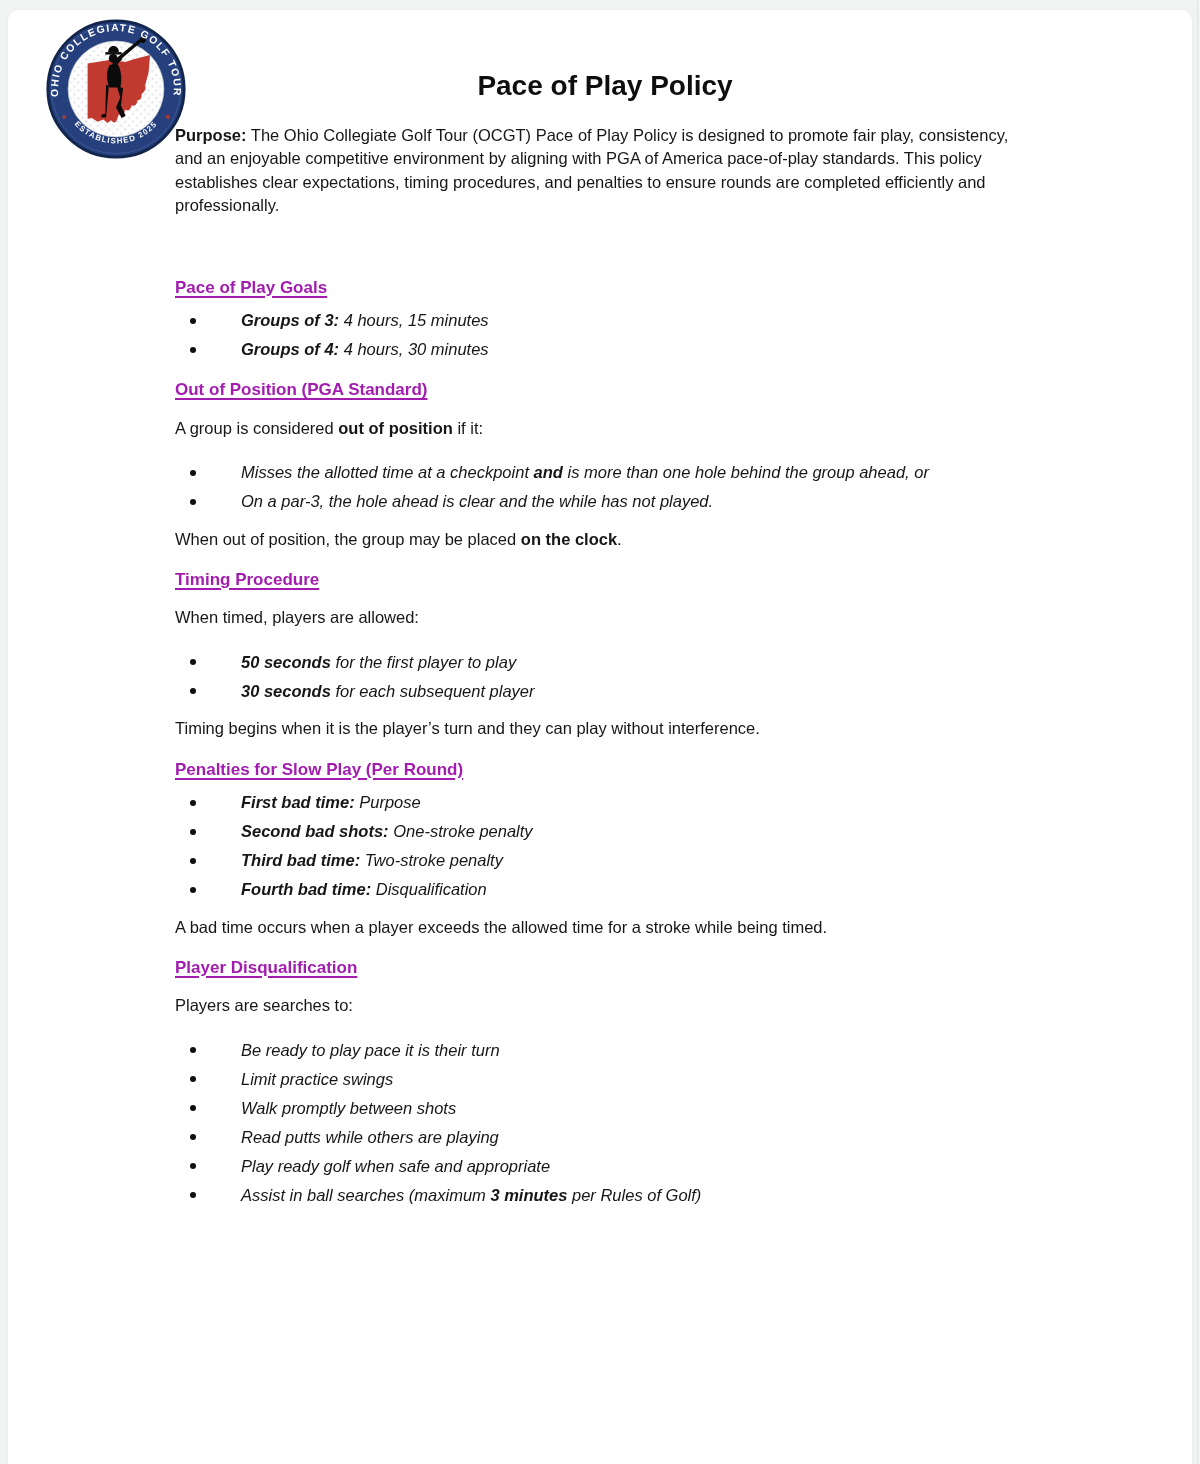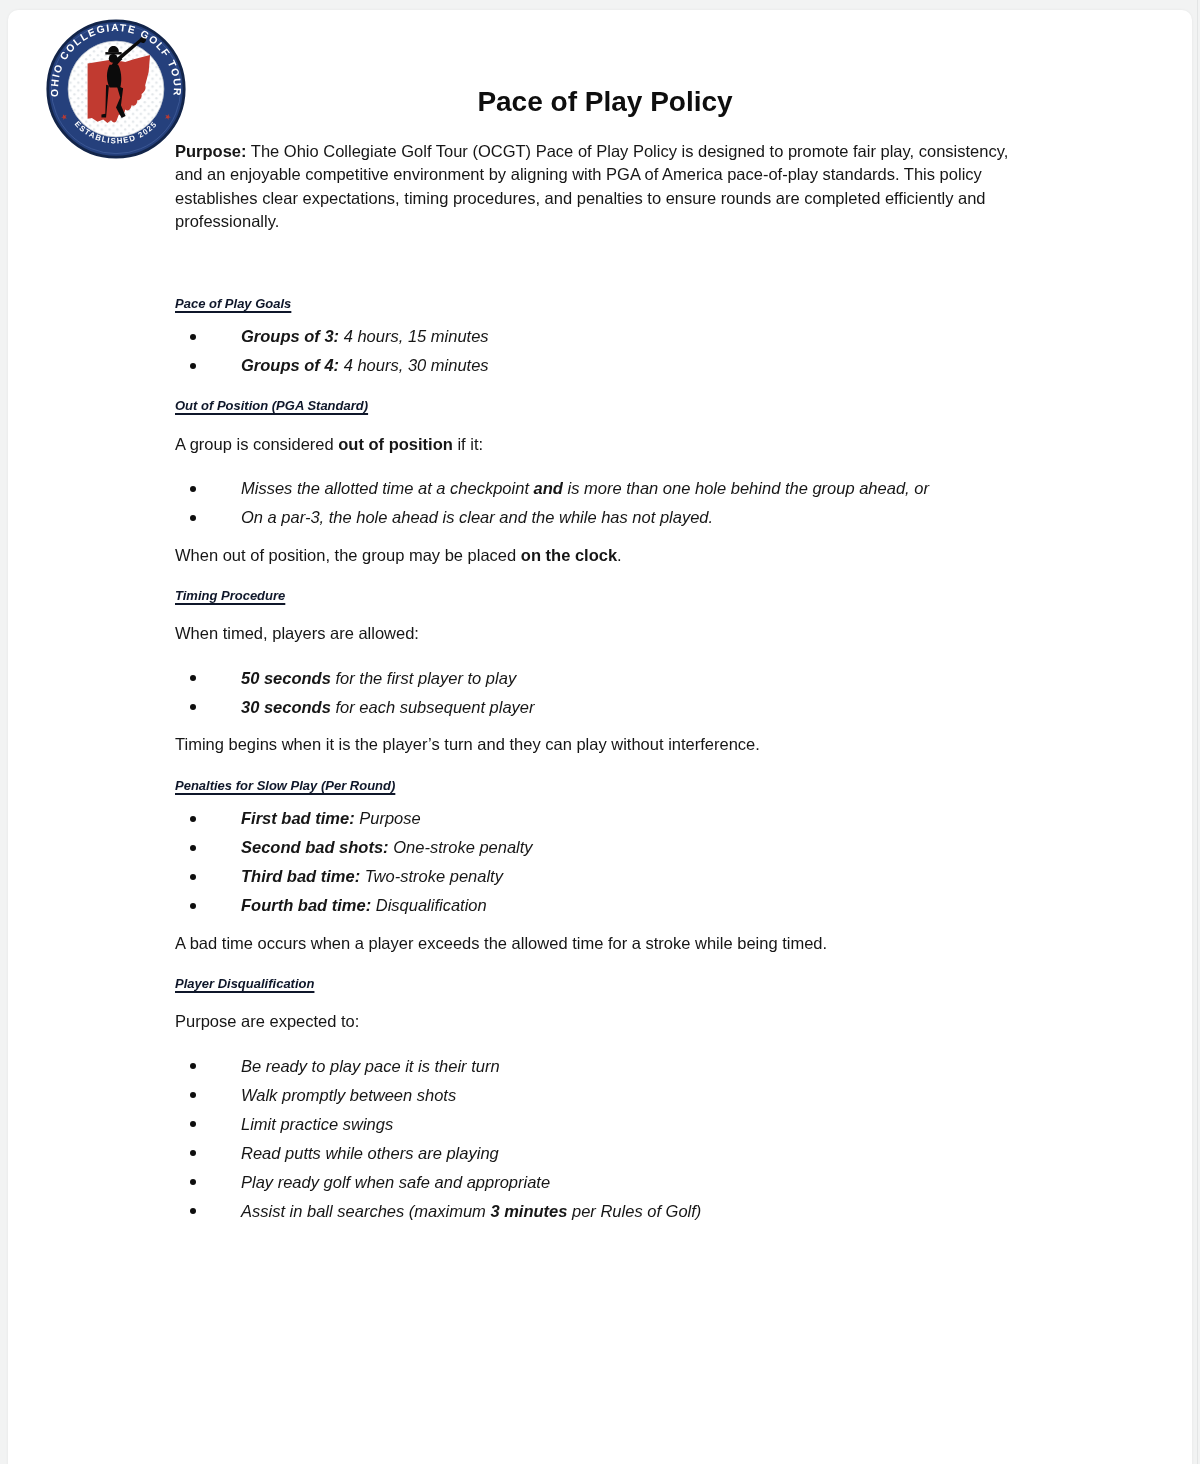--- a/index.html
+++ b/index.html
@@ -43,46 +43,45 @@
   .arc-bot {
     font-size: 11px;
     font-weight: bold;
     letter-spacing: 1.8px;
     fill: #ffffff;
   }
   .ring-star { font-size: 11px; }
   .content {
     position: relative;
     margin: 0 0 0 167px;
-    padding-top: 74px;
+    padding-top: 58px;
     width: 860px;
     color: #161616;
     font-size: 16.5px;
     line-height: 23.4px;
   }
   h1.doc-title {
     margin: 0;
     font-size: 28px;
     line-height: 36px;
     font-weight: bold;
     text-align: center;
     color: #0e0e0e;
   }
   p { margin: 15px 0 0 0; }
   p.intro { margin-top: 20px; }
   h3.section-heading {
     margin: 17px 0 0 0;
-    font-size: 13px;
+    font-size: 17px;
     line-height: 23.4px;
     font-weight: bold;
     text-decoration: underline;
     text-underline-offset: 3px;
     text-decoration-thickness: 1.5px;
-    color: #0f172a;
-    font-style: italic;
+    color: #a21caf;
   }
   section.doc-section:first-of-type h3.section-heading { margin-top: 58px; }
   ul.bullet-list {
     list-style: none;
     margin: 21px 0 0 0;
     padding: 0;
   }
   h3.section-heading + ul.bullet-list { margin-top: 10px; }
   ul.bullet-list + p { margin-top: 14px; }
   ul.bullet-list li {
@@ -196,25 +195,25 @@
             <ul class="bullet-list">
               <li><span class="bullet-dot"></span><strong>First bad time:</strong><span> Purpose</span></li>
               <li><span class="bullet-dot"></span><strong>Second bad shots:</strong><span> One-stroke penalty</span></li>
               <li><span class="bullet-dot"></span><strong>Third bad time:</strong><span> Two-stroke penalty</span></li>
               <li><span class="bullet-dot"></span><strong>Fourth bad time:</strong><span> Disqualification</span></li>
             </ul>
             <p><span>A bad time occurs when a player exceeds the allowed time for a stroke while being timed.</span></p>
           </section>
           <section class="doc-section">
             <h3 class="section-heading">Player Disqualification</h3>
-            <p><span>Purpose are expected to:</span></p>
+            <p><span>Players are searches to:</span></p>
             <ul class="bullet-list">
               <li><span class="bullet-dot"></span><span>Be ready to play pace it is their turn</span></li>
+              <li><span class="bullet-dot"></span><span>Limit practice swings</span></li>
               <li><span class="bullet-dot"></span><span>Walk promptly between shots</span></li>
-              <li><span class="bullet-dot"></span><span>Limit practice swings</span></li>
               <li><span class="bullet-dot"></span><span>Read putts while others are playing</span></li>
               <li><span class="bullet-dot"></span><span>Play ready golf when safe and appropriate</span></li>
               <li><span class="bullet-dot"></span><span>Assist in ball searches (maximum </span><strong>3 minutes</strong><span> per Rules of Golf)</span></li>
             </ul>
           </section>
         </div>
     </div>
 
   </div>
   <div class="edge-line"></div>

